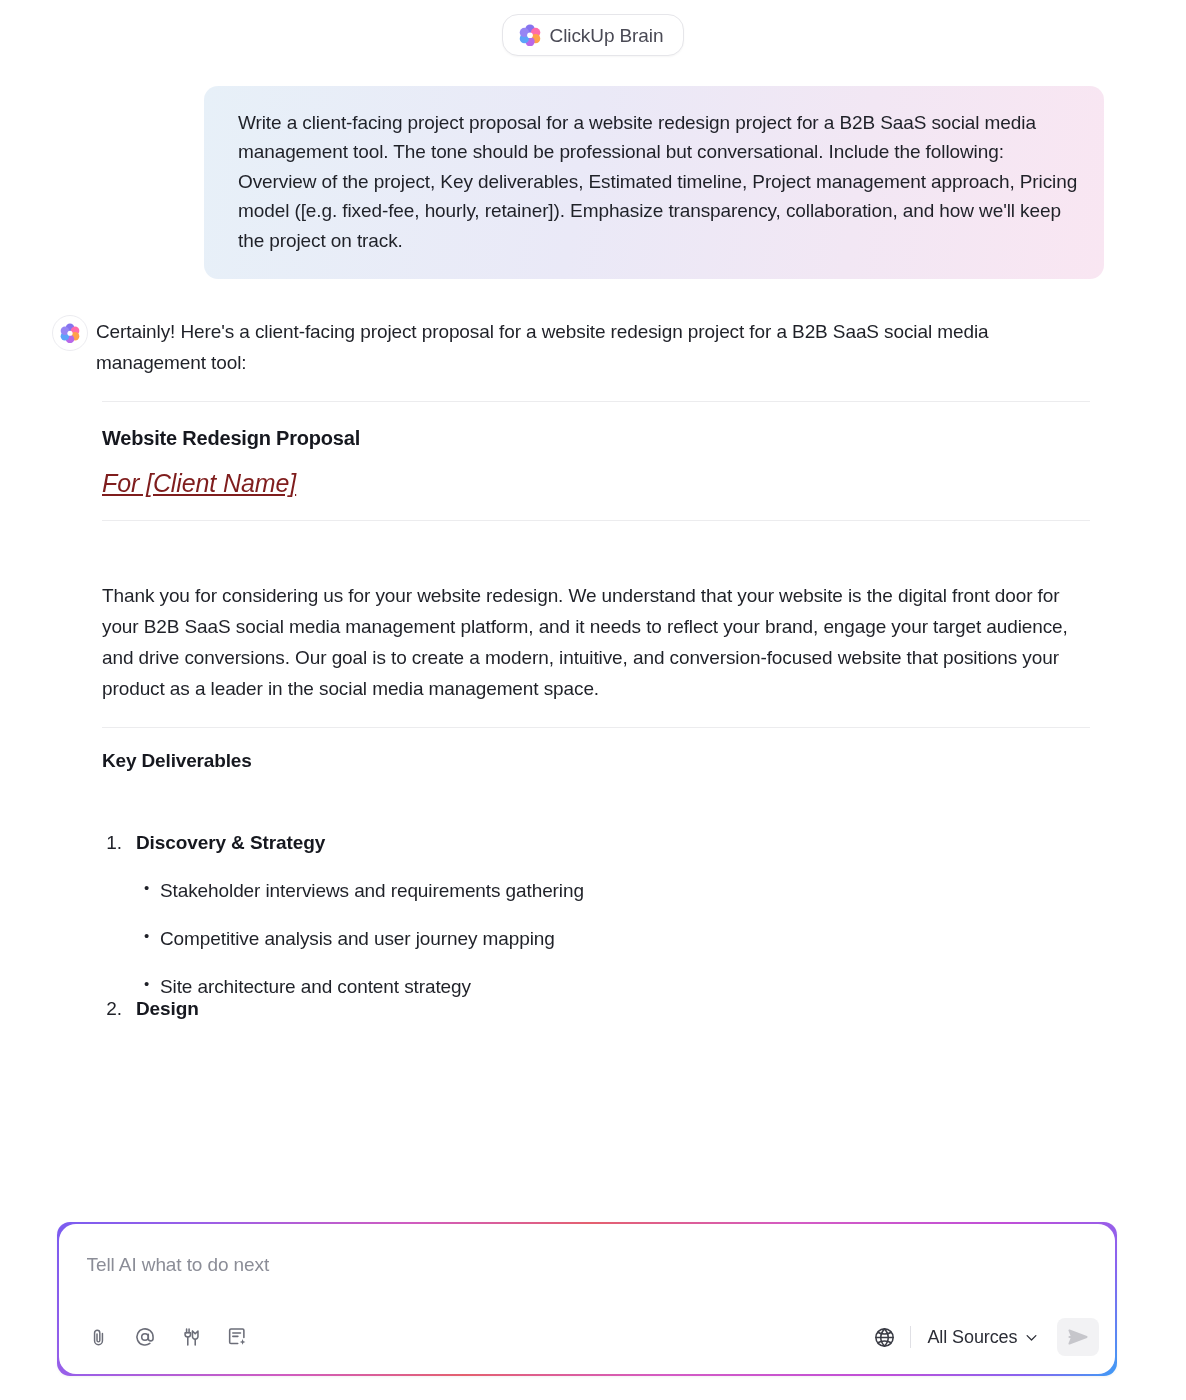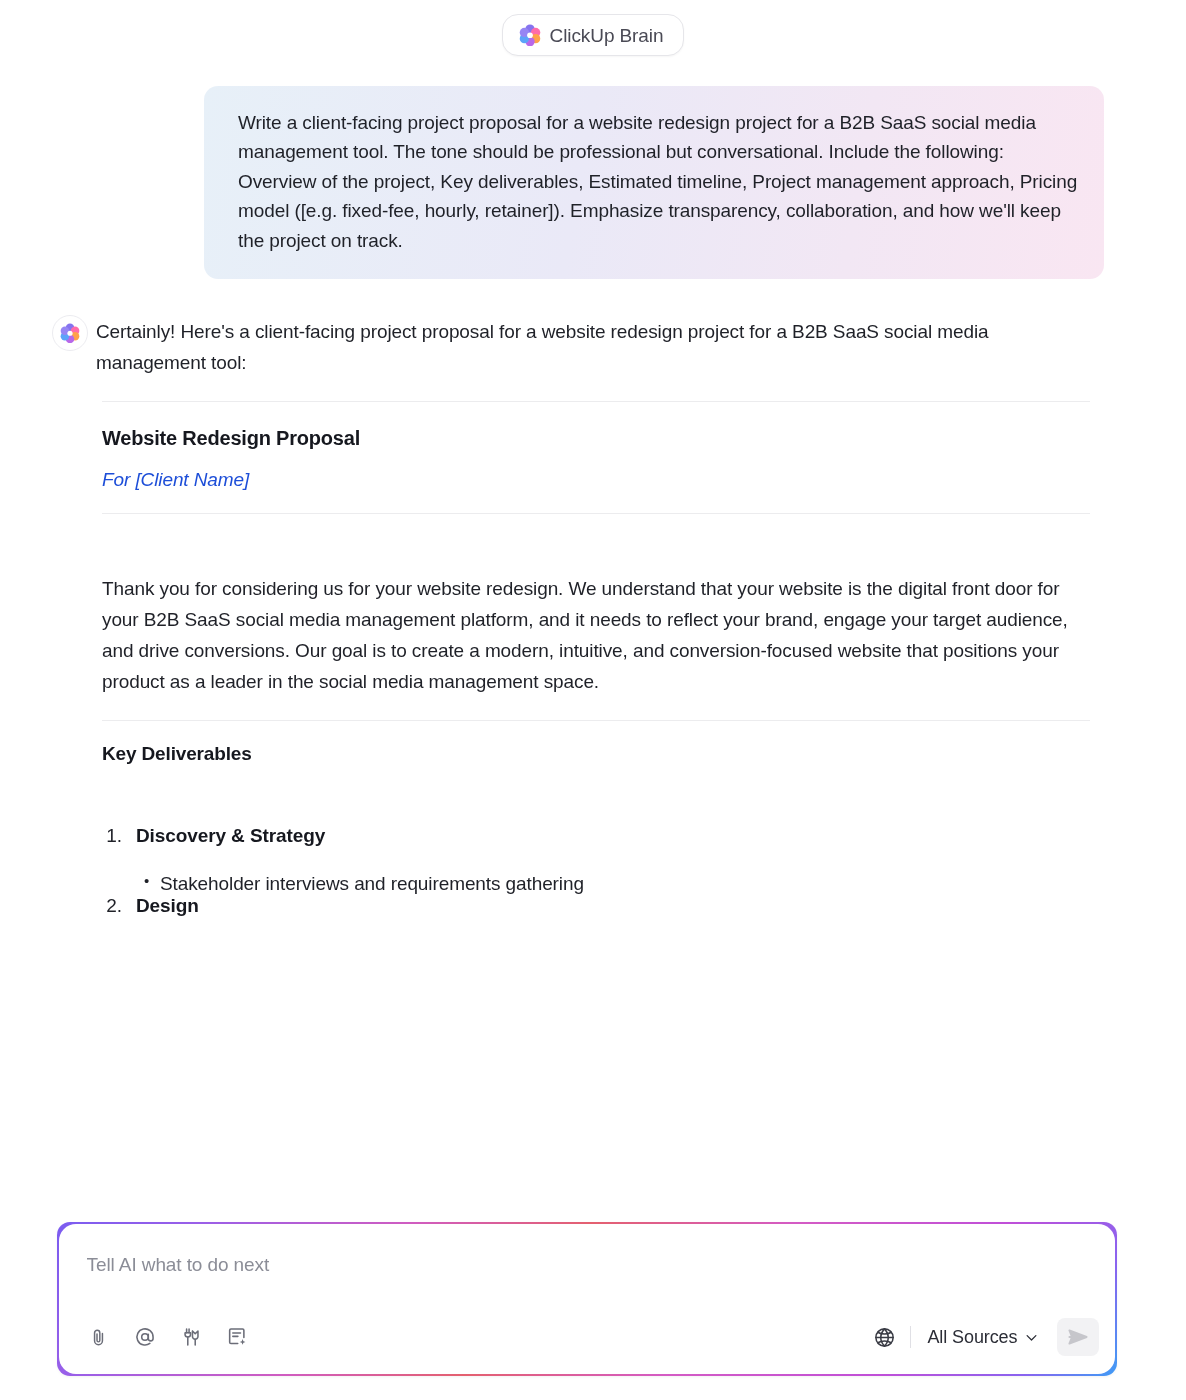--- a/index.html
+++ b/index.html
@@ -126,24 +126,25 @@
   .doc h3 {
     margin: 0;
     font-size: 20px;
     font-weight: bold;
     color: #16181f;
     letter-spacing: -0.2px;
     line-height: 1.4;
   }
   .doc .subtitle {
     margin: 17px 0 0 0;
-    font-size: 19px;
+    font-size: 25px;
     font-style: italic;
-    color: #1d4ed8;
-    letter-spacing: -0.1px;
+    color: #7f1d1d;
+    letter-spacing: -0.1px;
+    text-decoration: underline;
   }
   .doc h4 {
     margin: 0;
     font-size: 19px;
     font-weight: bold;
     color: #16181f;
     letter-spacing: -0.15px;
   }
   .doc p.body {
     margin: 60px 0 0 0;
@@ -371,20 +372,22 @@
         <h4>Key Deliverables</h4>
 
         <ol class="deliverables">
           <li>
             <div class="d-head">
               <span class="d-num">1.</span>
               <span class="d-title">Discovery &amp; Strategy</span>
             </div>
             <ul class="sub">
               <li>Stakeholder interviews and requirements gathering</li>
+              <li>Competitive analysis and user journey mapping</li>
+              <li>Site architecture and content strategy</li>
             </ul>
           </li>
 
           <li class="cut-row">
             <div class="d-head">
               <span class="d-num">2.</span>
               <span class="d-title">Design</span>
             </div>
           </li>
         </ol>

